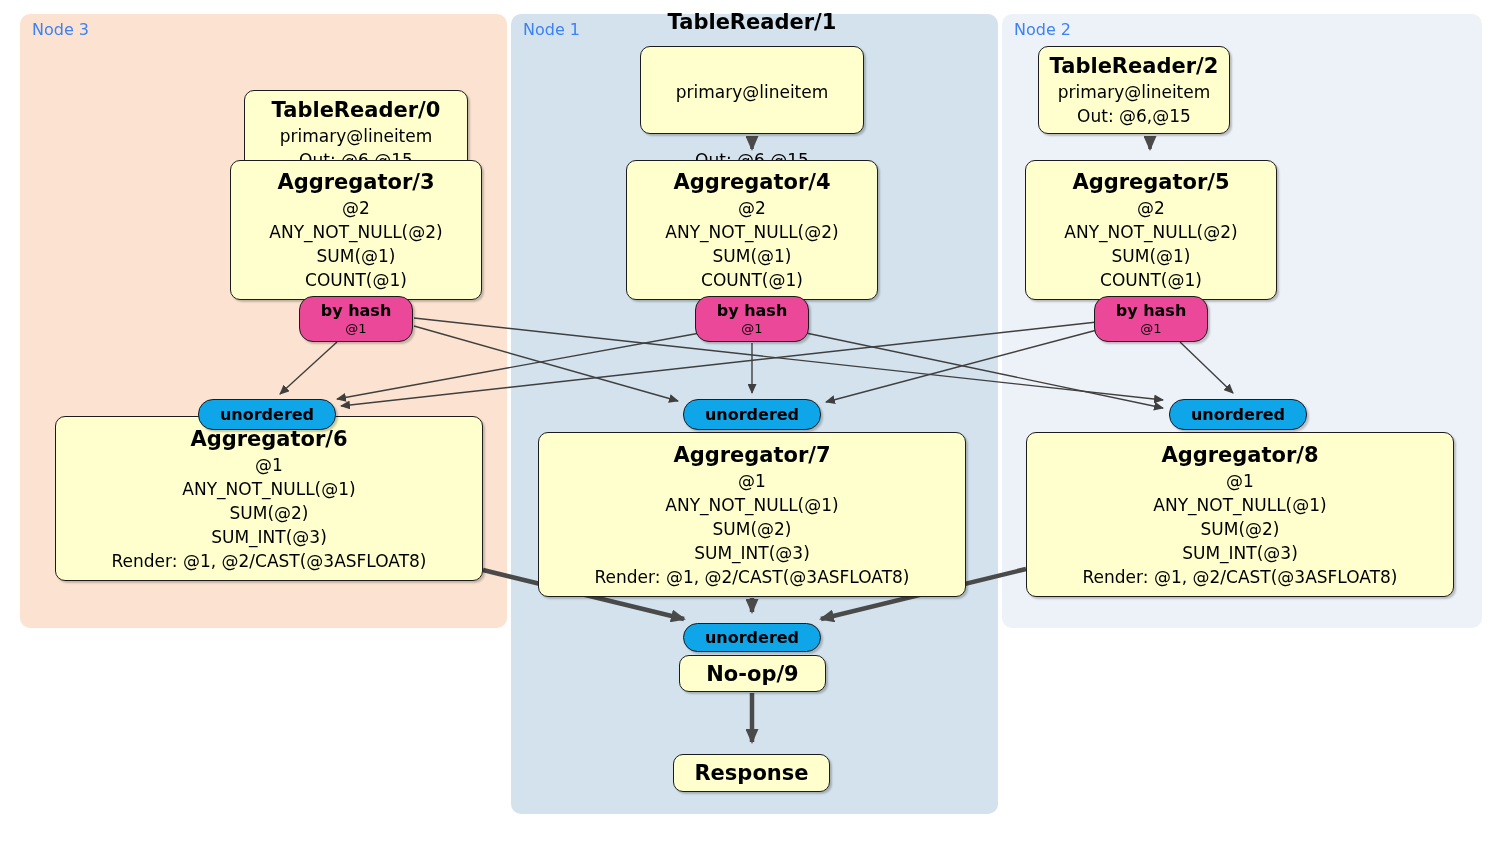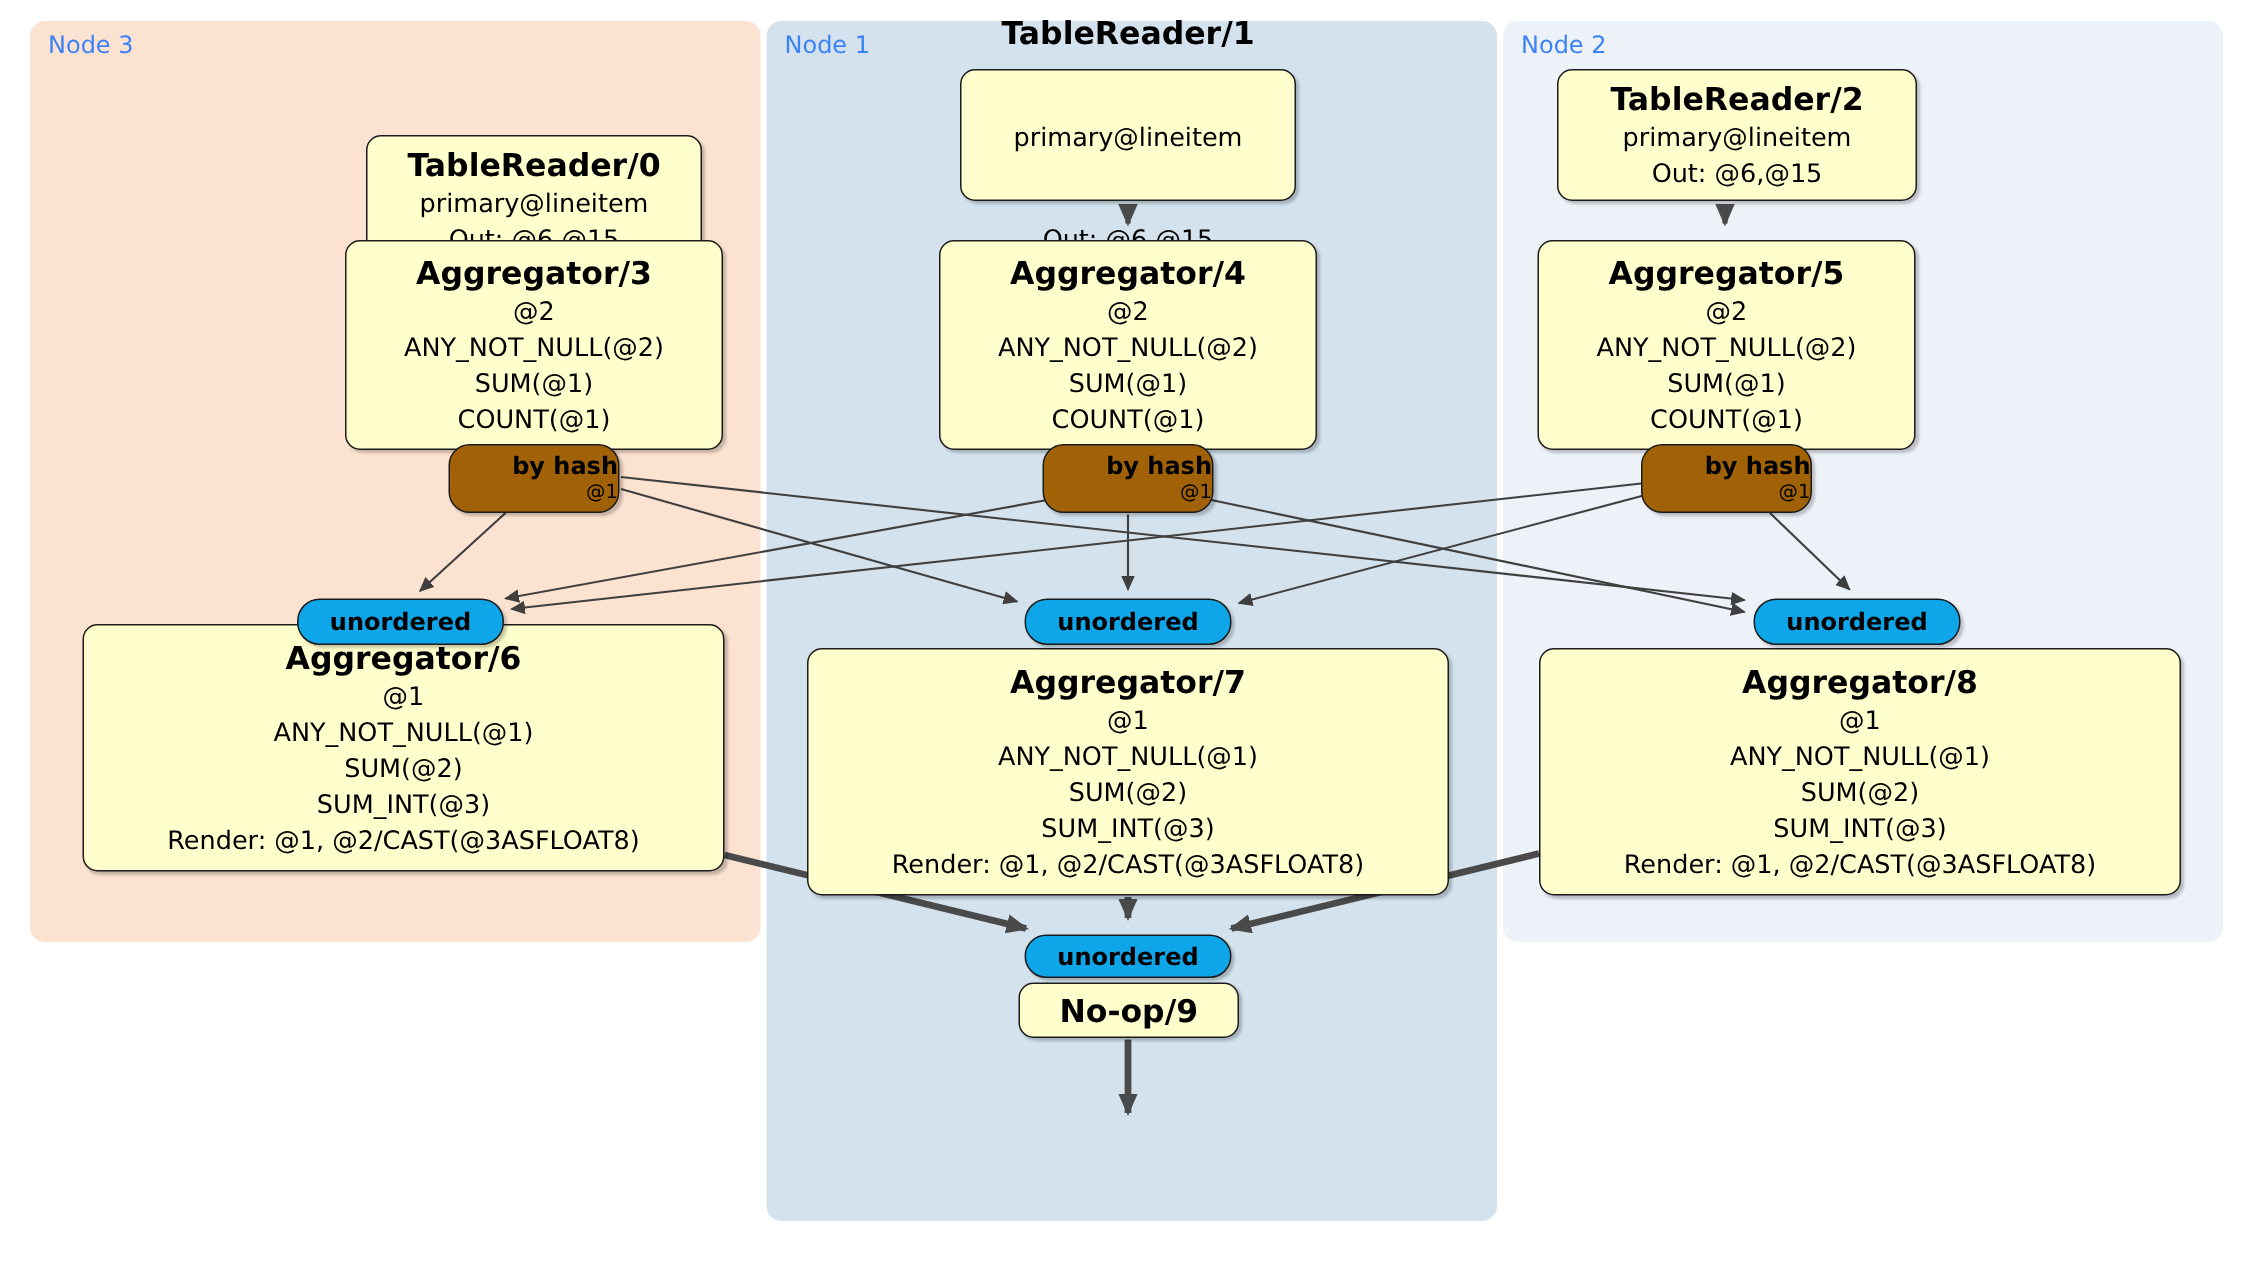--- a/index.html
+++ b/index.html
@@ -49,27 +49,27 @@
     line-height: 28px;
     white-space: nowrap;
   }
   .box .line {
     font-size: 17px;
     line-height: 24px;
     white-space: nowrap;
   }
   .router {
     position: absolute;
-    background: #a16207;
+    background: #ec4899;
     border: 1.6px solid #1c1c1c;
     border-radius: 14px;
     box-shadow: 2px 2px 2px rgba(0,0,0,0.22);
     display: flex;
     flex-direction: column;
-    align-items: flex-end;
+    align-items: center;
     justify-content: center;
     text-align: center;
     z-index: 4;
   }
   .router .rlabel { font-weight: bold; font-size: 16px; line-height: 19px; white-space: nowrap; }
   .router .rdetail { font-size: 13px; line-height: 17px; white-space: nowrap; }
   .pill {
     position: absolute;
     background: #0ea5e9;
     border: 1.6px solid #1c1c1c;
@@ -190,21 +190,21 @@
 
   <div class="box" style="left:538px; top:432px; width:428px; height:165px;">
     <div class="title">Aggregator/7</div>
     <div class="line">@1</div>
     <div class="line">ANY_NOT_NULL(@1)</div>
     <div class="line">SUM(@2)</div>
     <div class="line">SUM_INT(@3)</div>
     <div class="line">Render: @1, @2/CAST(@3ASFLOAT8)</div>
   </div>
 
-  <div class="box" style="left:1038px; top:46px; width:240px; height:88px;align-items:center;">
+  <div class="box" style="left:1038px; top:46px; width:192px; height:88px;align-items:center;">
     <div class="title">TableReader/2</div>
     <div class="line">primary@lineitem</div>
     <div class="line">Out: @6,@15</div>
   </div>
 
   <div class="box" style="left:1025px; top:160px; width:252px; height:140px;">
     <div class="title">Aggregator/5</div>
     <div class="line">@2</div>
     <div class="line">ANY_NOT_NULL(@2)</div>
     <div class="line">SUM(@1)</div>
@@ -230,14 +230,17 @@
   </div>
 
   <div class="pill" style="left:683px; top:623px; width:138px; height:29px;">
     <span>unordered</span>
   </div>
 
   <div class="box" style="left:679px; top:655px; width:147px; height:37px;">
     <div class="title">No-op/9</div>
   </div>
 
+  <div class="box" style="left:673px; top:754px; width:157px; height:38px;">
+    <div class="title">Response</div>
+  </div>
 
 </div>
 
 </body></html>

